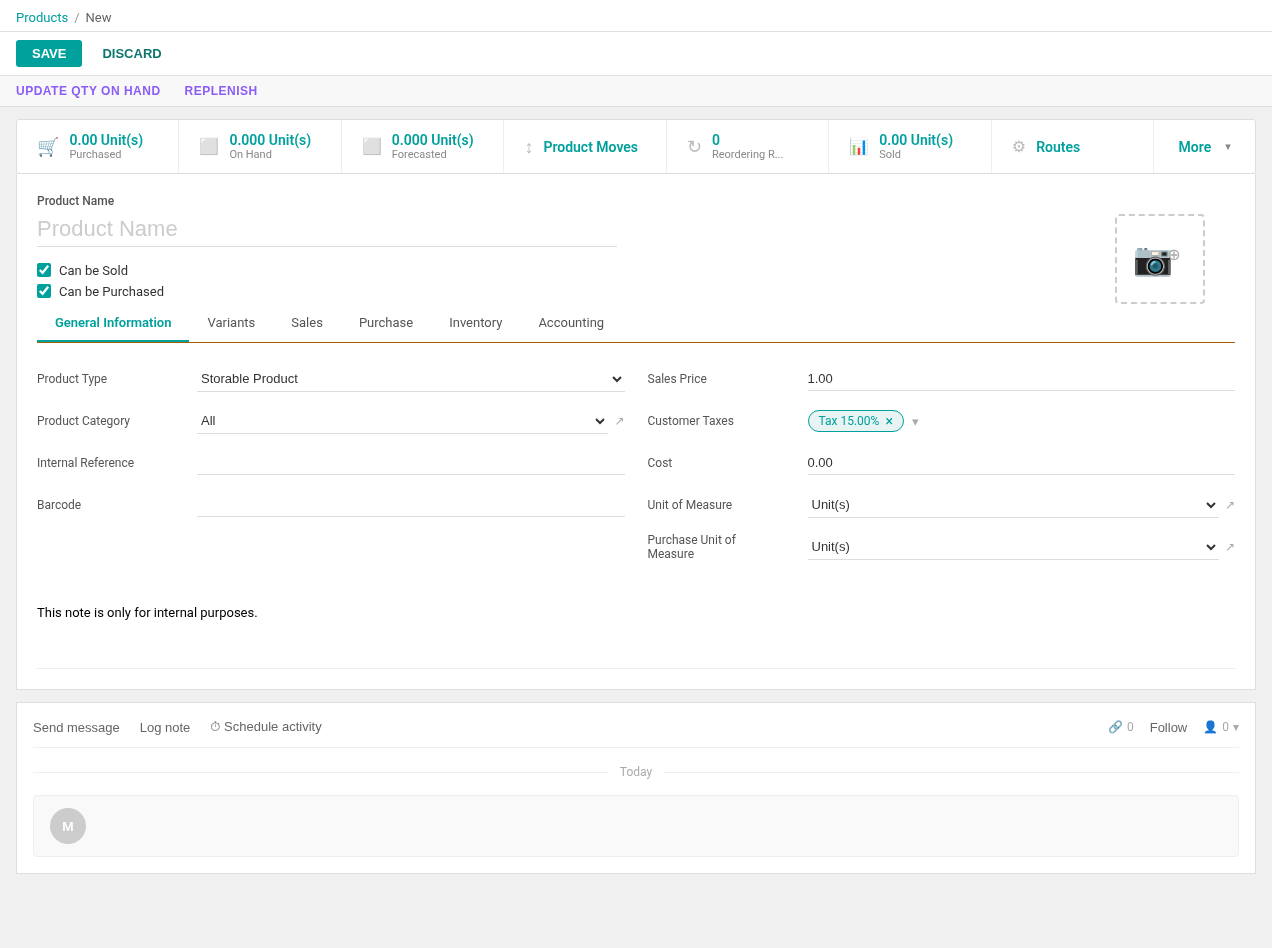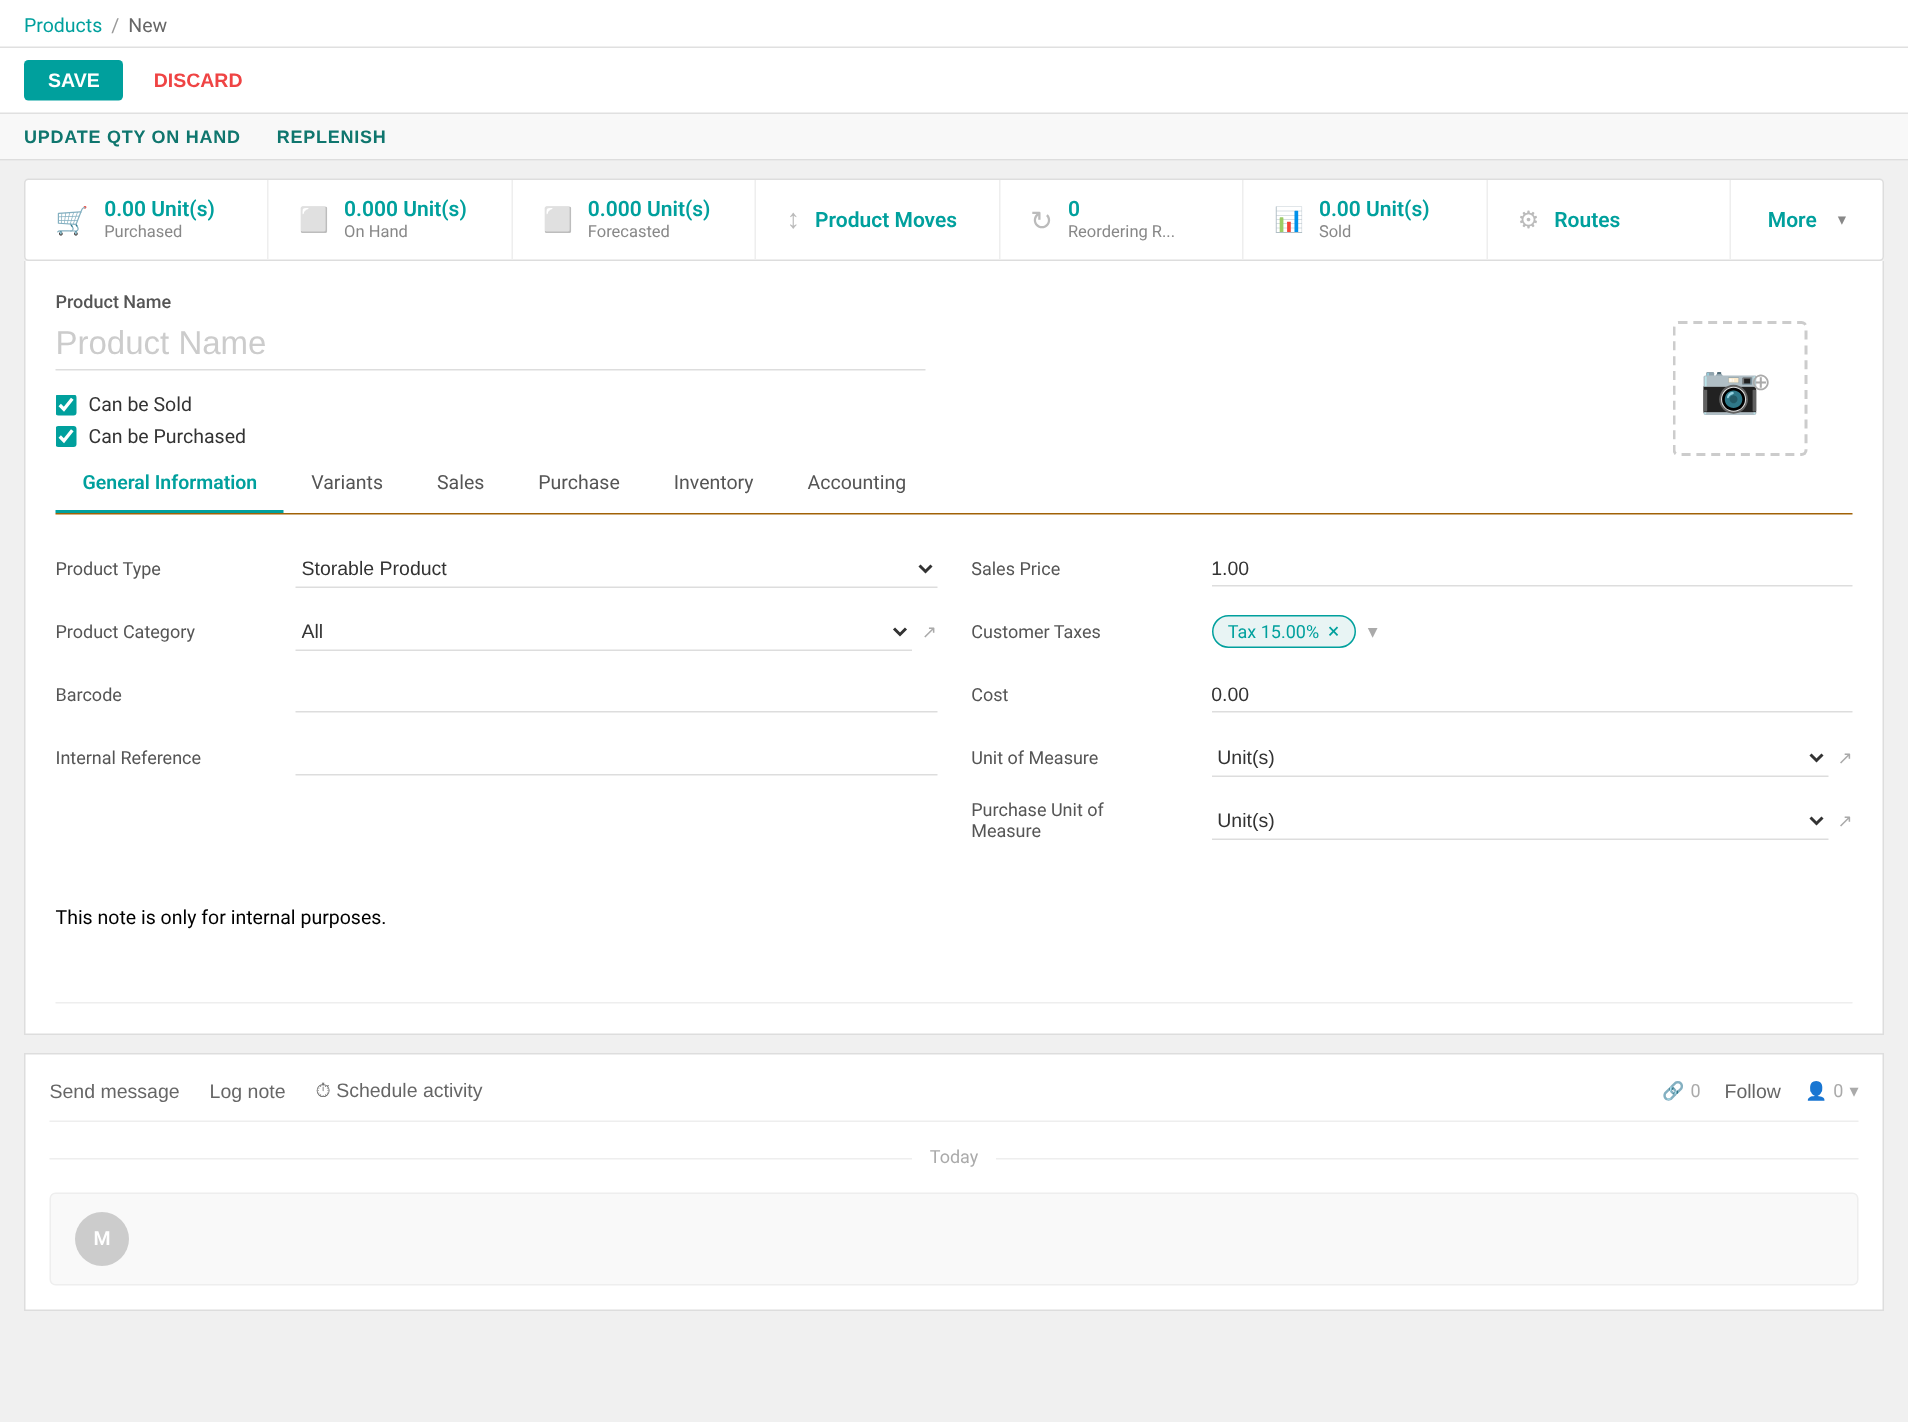--- a/index.html
+++ b/index.html
@@ -5,24 +5,24 @@
     * { box-sizing: border-box; margin: 0; padding: 0; }
     body { font-family: -apple-system, BlinkMacSystemFont, 'Segoe UI', Roboto, sans-serif; font-size: 13px; background: #f0f0f0; color: #333; }
 
     .breadcrumb-bar { display: flex; align-items: center; padding: 10px 16px 6px; background: #fff; border-bottom: 1px solid #e0e0e0; }
     .breadcrumb-link { color: #00a09d; text-decoration: none; font-size: 13px; cursor: pointer; }
     .breadcrumb-sep { margin: 0 6px; color: #999; }
     .breadcrumb-current { color: #666; font-size: 13px; }
 
     .action-bar { display: flex; align-items: center; padding: 8px 16px; background: #fff; border-bottom: 1px solid #e0e0e0; gap: 8px; }
     .btn-save { background: #00a09d; color: #fff; border: none; padding: 6px 16px; border-radius: 3px; cursor: pointer; font-size: 13px; font-weight: 600; }
-    .btn-discard { background: transparent; color: #ef4444; border: none; padding: 6px 12px; cursor: pointer; font-size: 13px; font-weight: 600; }
+    .btn-discard { background: transparent; color: #0f766e; border: none; padding: 6px 12px; cursor: pointer; font-size: 13px; font-weight: 600; }
 
     .top-actions { display: flex; align-items: center; padding: 8px 16px; background: #f8f8f8; border-bottom: 1px solid #ddd; gap: 24px; }
-    .top-action-btn { color: #0f766e; background: none; border: none; cursor: pointer; font-size: 12px; font-weight: 600; text-transform: uppercase; letter-spacing: 0.5px; }
+    .top-action-btn { color: #8b5cf6; background: none; border: none; cursor: pointer; font-size: 12px; font-weight: 600; text-transform: uppercase; letter-spacing: 0.5px; }
 
     .main-content { padding: 12px 16px; }
 
     .stat-bar { display: flex; background: #fff; border: 1px solid #ddd; border-radius: 3px; margin-bottom: 0; }
     .stat-item { display: flex; align-items: center; padding: 12px 20px; border-right: 1px solid #eee; cursor: pointer; gap: 10px; flex: 1; }
     .stat-item:last-child { border-right: none; }
     .stat-icon { font-size: 18px; color: #bbb; }
     .stat-values { display: flex; flex-direction: column; }
     .stat-number { color: #00a09d; font-size: 14px; font-weight: 600; }
     .stat-label { color: #888; font-size: 11px; }
@@ -215,27 +215,27 @@
         <div class="form-row">
           <span class="form-row-label">Product Category</span>
           <div class="form-row-value select-with-icon">
             <select class="form-select" style="flex:1;">
               <option>All</option>
             </select>
             <span class="ext-link-icon">↗</span>
           </div>
         </div>
         <div class="form-row">
+          <span class="form-row-label">Internal Reference</span>
+          <div class="form-row-value">
+            <input class="form-input" type="text" style="">
+          </div>
+        </div>
+        <div class="form-row">
           <span class="form-row-label">Barcode</span>
-          <div class="form-row-value">
-            <input class="form-input" type="text" style="">
-          </div>
-        </div>
-        <div class="form-row">
-          <span class="form-row-label">Internal Reference</span>
           <div class="form-row-value">
             <input class="form-input" type="text" style="">
           </div>
         </div>
       </div>
 
       <div class="form-col">
         <div class="form-row">
           <span class="form-row-label">Sales Price</span>
           <div class="form-row-value">

